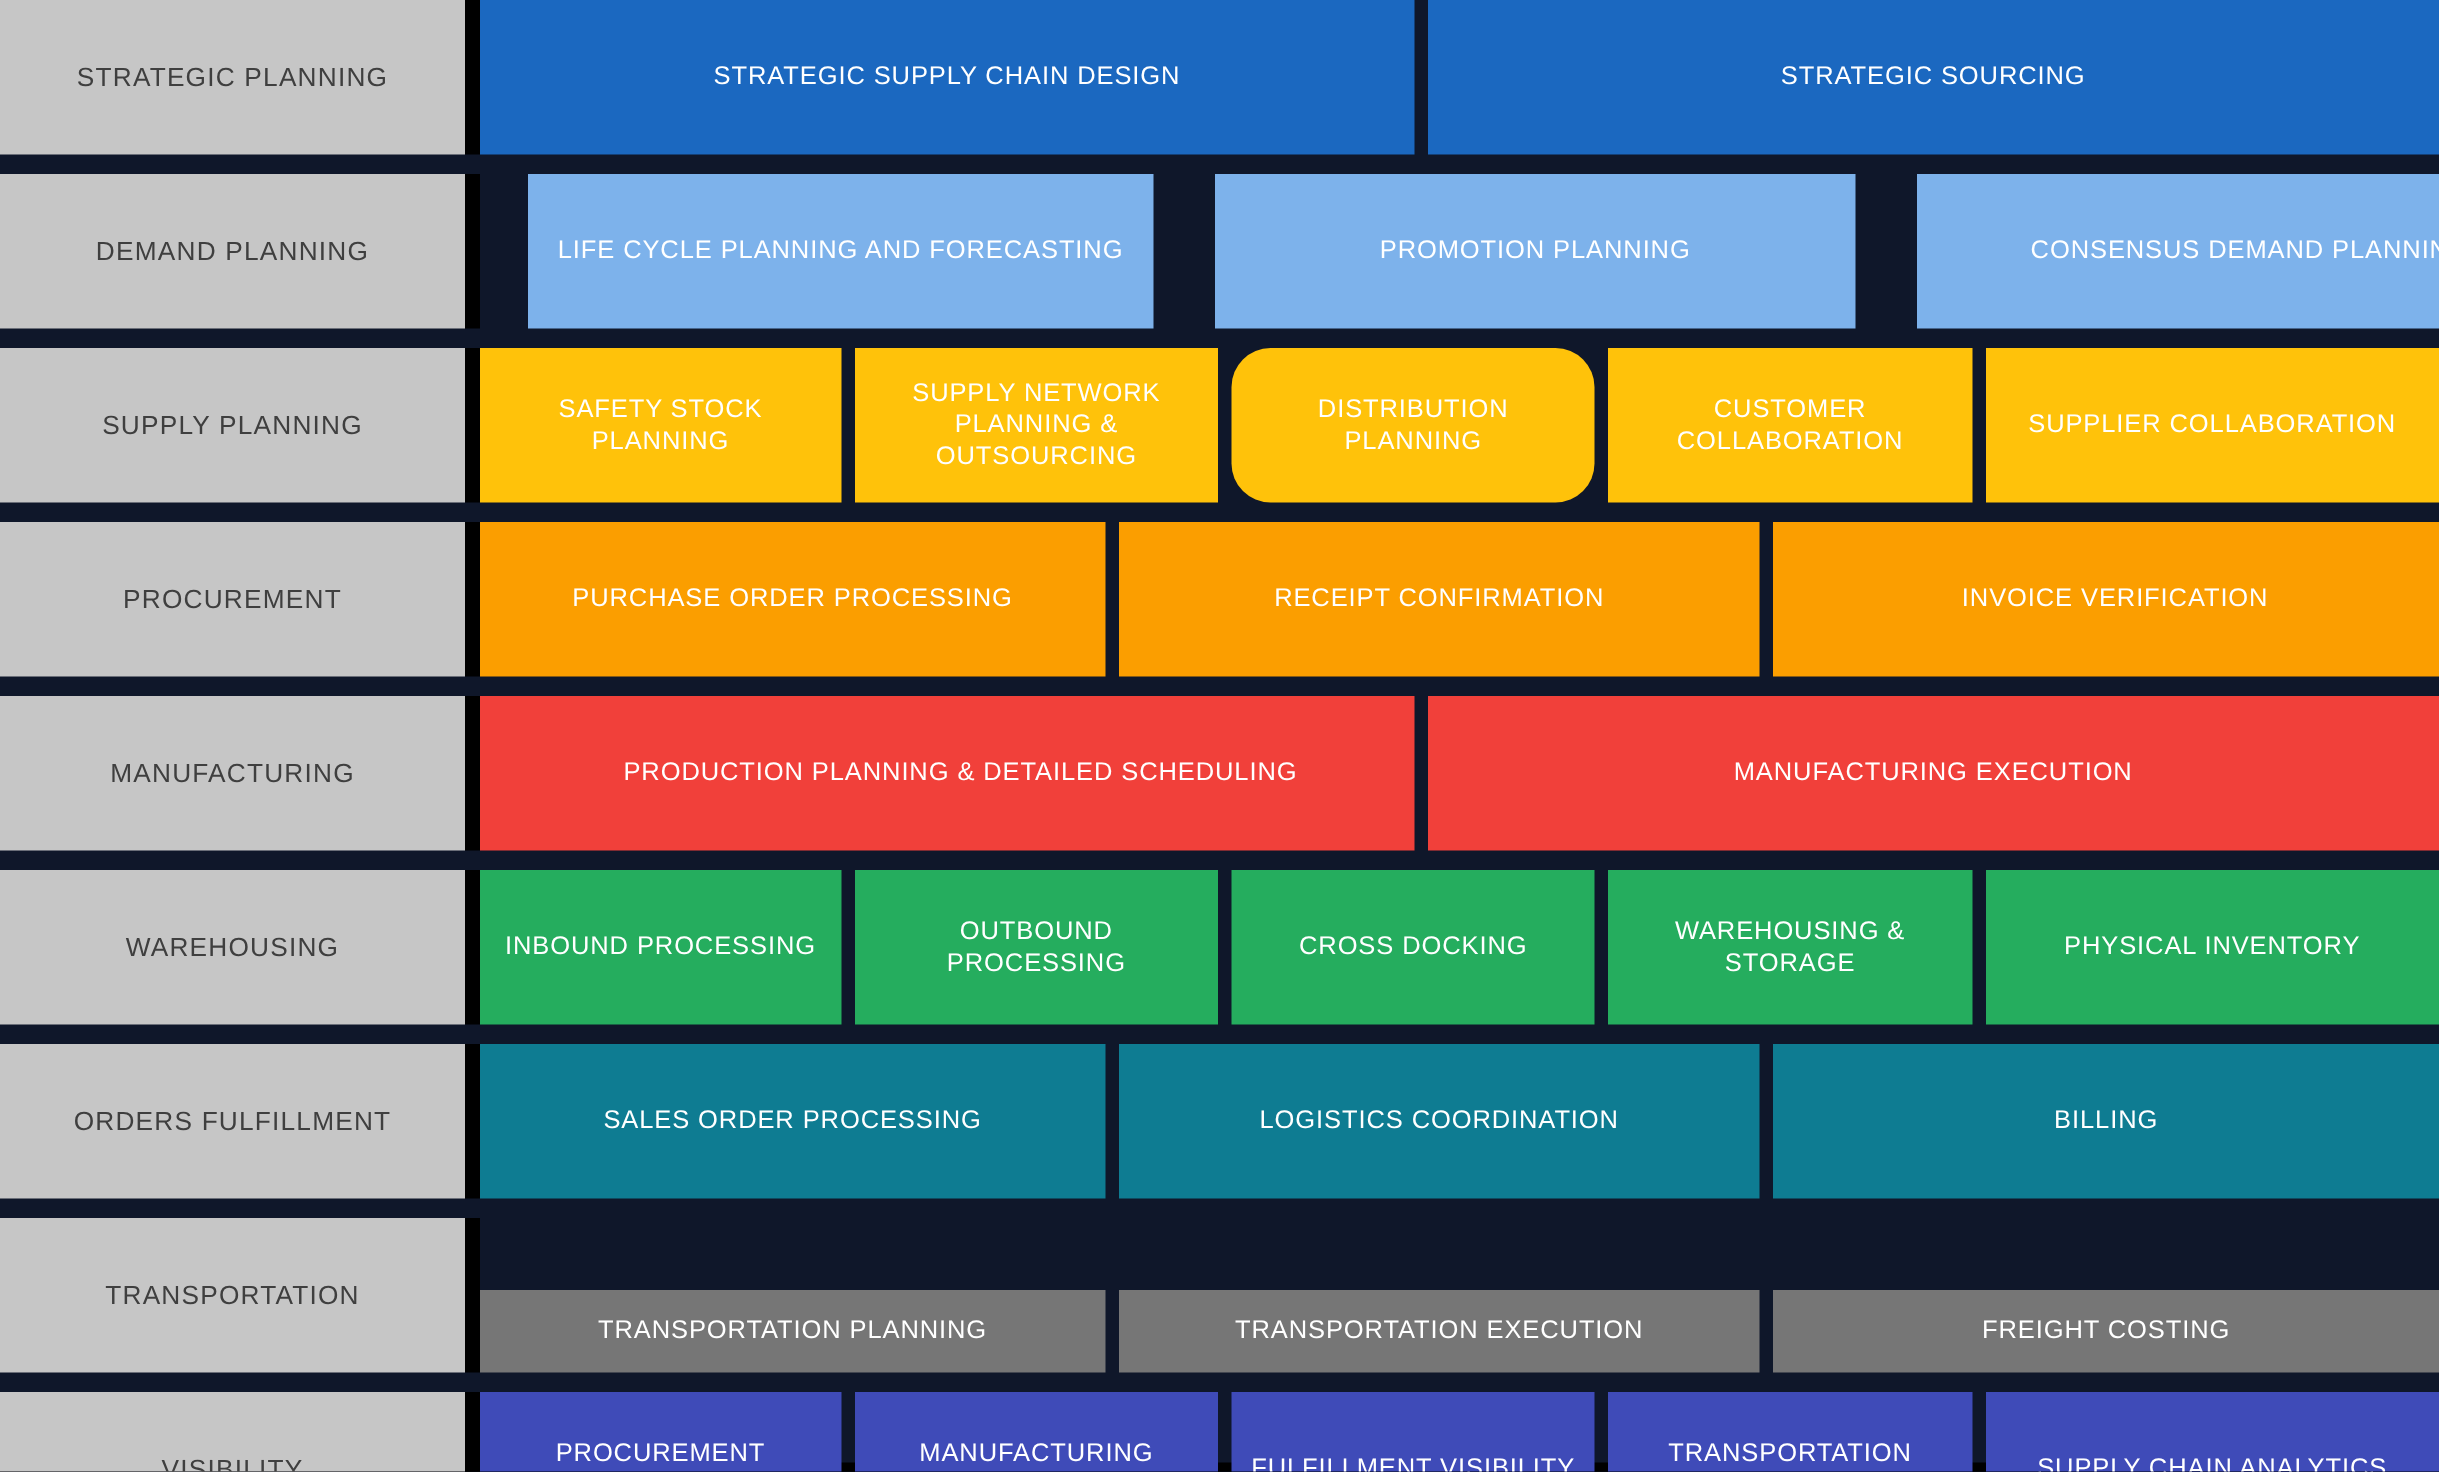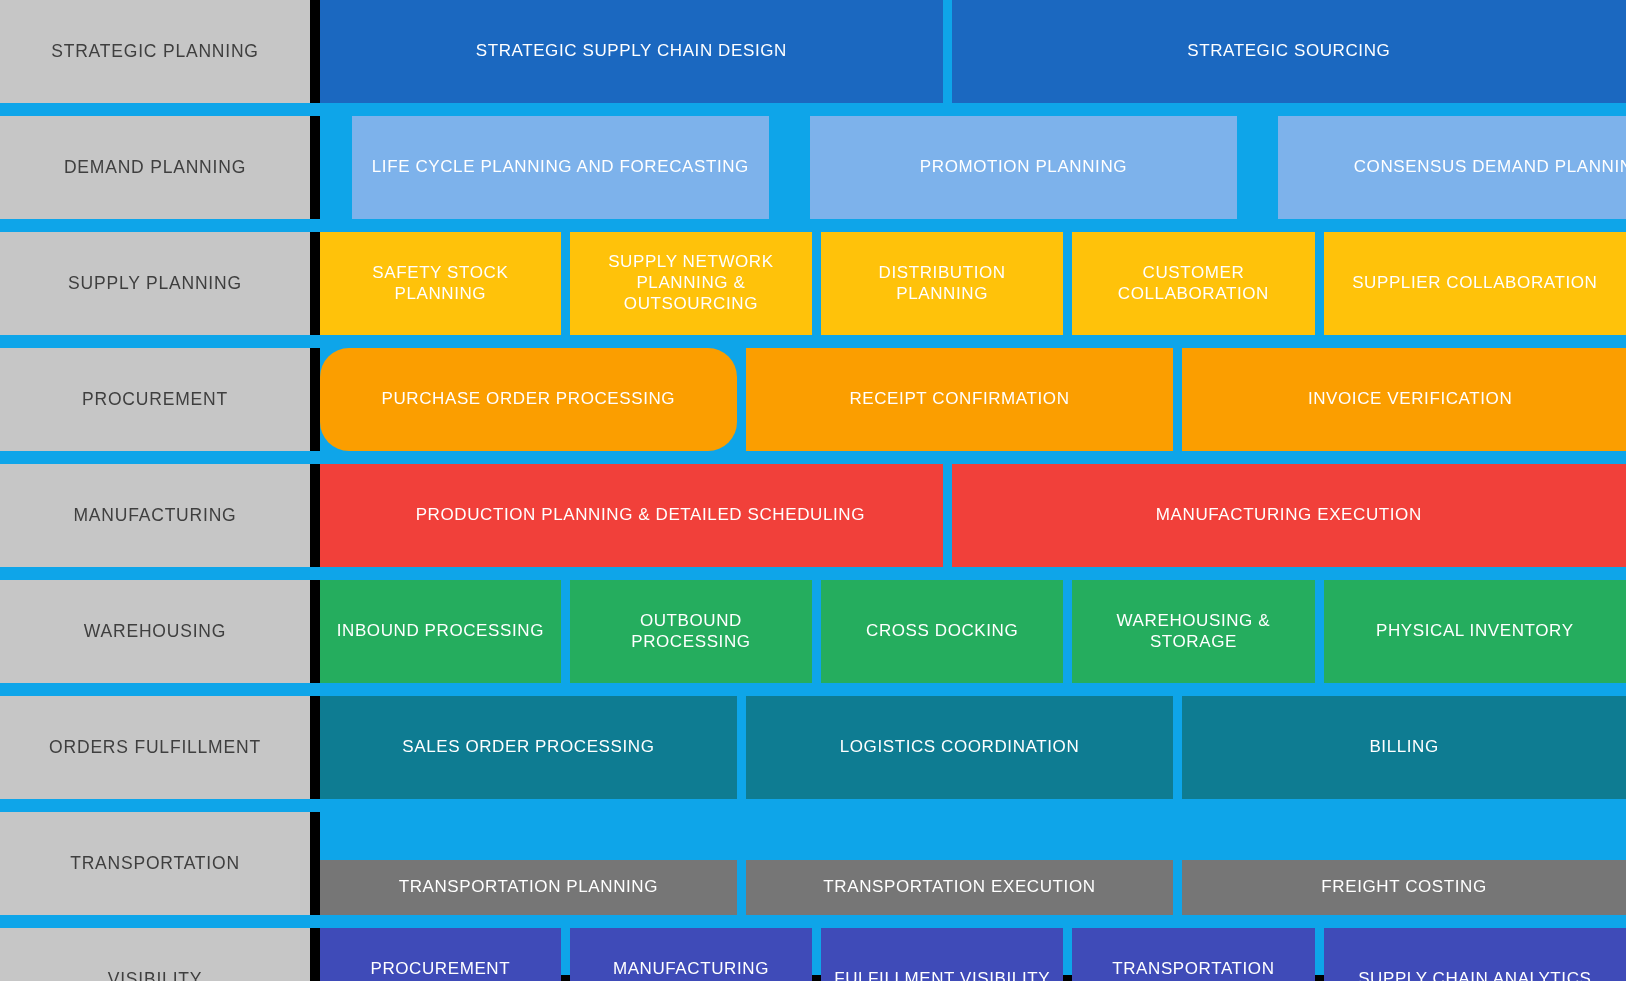--- a/index.html
+++ b/index.html
@@ -12,21 +12,21 @@
     width: 1626px;
     height: 981px;
     overflow: hidden;
     font-family: "Liberation Sans", sans-serif;
   }
 
   #matrix {
     position: relative;
     width: 1626px;
     height: 975px;
-    background: #0ea5e9;
+    background: #0f172a;
     display: flex;
     flex-direction: column;
     gap: 13px;
     padding-top: 0px;
     box-sizing: border-box;
   }
 
   .row {
     display: flex;
     flex-direction: row;
@@ -122,30 +122,30 @@
         <div class="cell c-lightblue" style="flex: 0 0 calc(33.19% - 6px);">PROMOTION PLANNING</div>
         <div class="cell c-lightblue" style="flex: 0 0 calc(34.44% - 6px);">CONSENSUS DEMAND PLANNING</div>
       </div>
     </div>
     <div class="row">
       <div class="row-label">SUPPLY PLANNING</div>
       <div class="row-spacer"></div>
       <div class="cells scheme-5">
         <div class="cell c-yellow" style="flex: 0 0 calc(18.98% - 7.2px);">SAFETY STOCK PLANNING</div>
         <div class="cell c-yellow" style="flex: 0 0 calc(19.12% - 7.2px);">SUPPLY NETWORK PLANNING &amp; OUTSOURCING</div>
-        <div class="cell c-yellow" style="flex: 0 0 calc(19.08% - 7.2px);">DISTRIBUTION PLANNING</div>
+        <div class="cell c-yellow" style="flex: 0 0 calc(19.08% - 7.2px); border-radius: 26px;">DISTRIBUTION PLANNING</div>
         <div class="cell c-yellow" style="flex: 0 0 calc(19.12% - 7.2px);">CUSTOMER COLLABORATION</div>
         <div class="cell c-yellow" style="flex: 0 0 calc(23.7% - 7.2px);">SUPPLIER COLLABORATION</div>
       </div>
     </div>
     <div class="row">
       <div class="row-label">PROCUREMENT</div>
       <div class="row-spacer"></div>
       <div class="cells scheme-3">
-        <div class="cell c-orange" style="flex: 0 0 calc(32.37% - 6px); border-radius: 29px;">PURCHASE ORDER PROCESSING</div>
+        <div class="cell c-orange" style="flex: 0 0 calc(32.37% - 6px);">PURCHASE ORDER PROCESSING</div>
         <div class="cell c-orange" style="flex: 0 0 calc(33.19% - 6px);">RECEIPT CONFIRMATION</div>
         <div class="cell c-orange" style="flex: 0 0 calc(34.44% - 6px); padding-left: 22px;">INVOICE VERIFICATION</div>
       </div>
     </div>
     <div class="row">
       <div class="row-label">MANUFACTURING</div>
       <div class="row-spacer"></div>
       <div class="cells scheme-2">
         <div class="cell c-red" style="flex: 0 0 calc(48.02% - 4.5px); padding-left: 28px;">PRODUCTION PLANNING &amp; DETAILED SCHEDULING</div>
         <div class="cell c-red" style="flex: 0 0 calc(51.98% - 4.5px);">MANUFACTURING EXECUTION</div>

